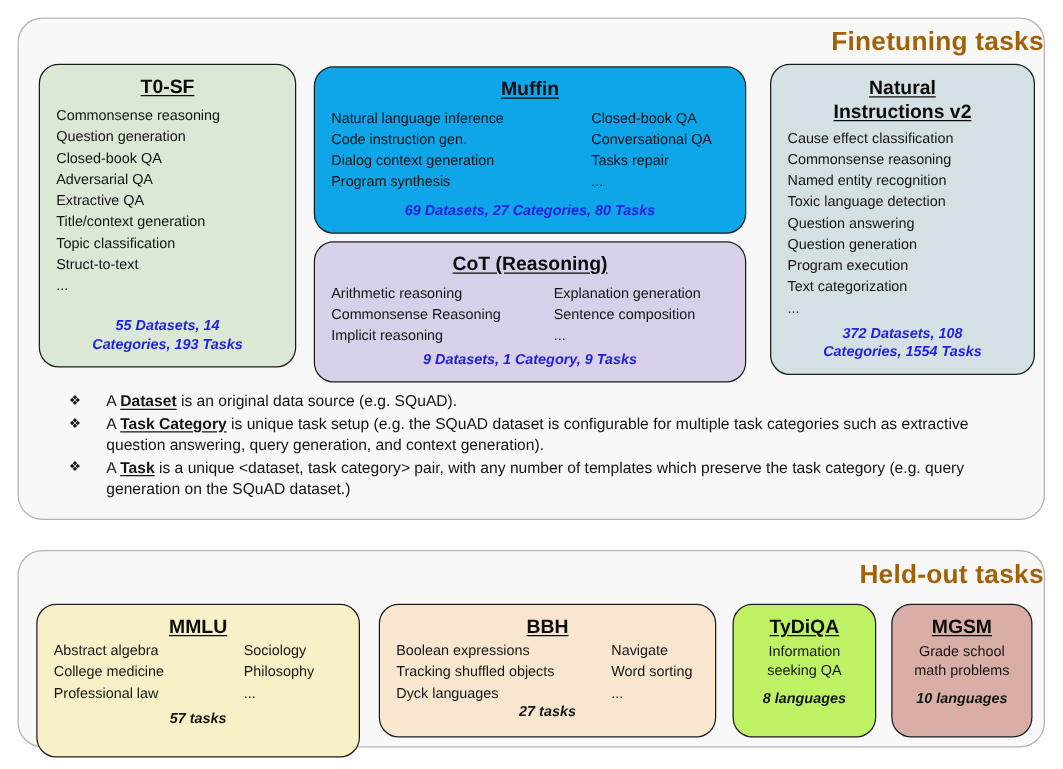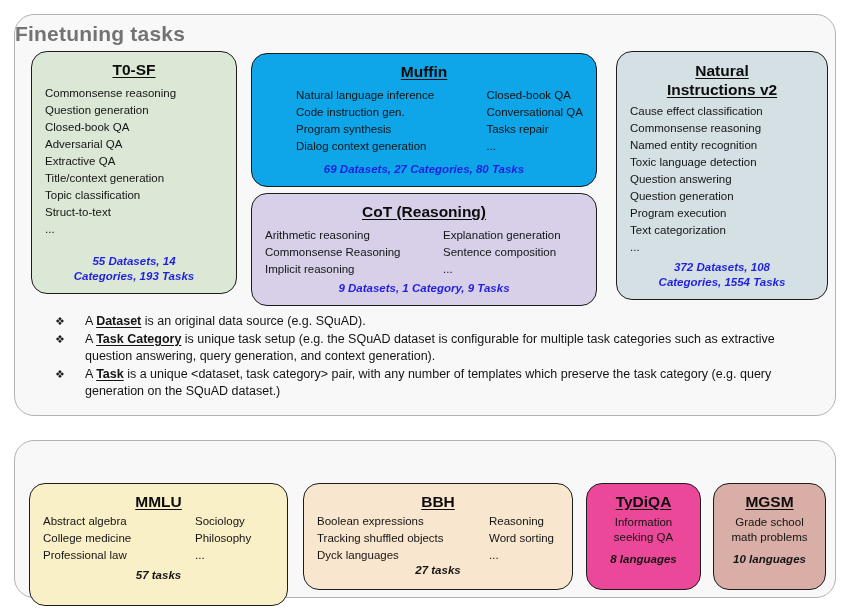--- a/index.html
+++ b/index.html
@@ -14,26 +14,26 @@
   }
   .outer-panel {
     position: absolute;
     background: #f8f8f8;
     border: 1.5px solid #b3b3b3;
     border-radius: 20px;
   }
   #finetuning-panel { left: 14px; top: 14px; width: 822px; height: 402px; }
   #heldout-panel   { left: 14px; top: 440px; width: 822px; height: 158px; }
   .outer-title {
-    text-align: left;
+    text-align: right;
     font-size: 21px;
     font-weight: bold;
     letter-spacing: 0.2px;
     margin-top: 7px;
-    color: #737373;
+    color: #a16207;
   }
   .task-box {
     position: absolute;
     border: 1.6px solid #1c1c1c;
     border-radius: 16px;
     display: flex;
     flex-direction: column;
   }
   .box-title {
     text-align: center;
@@ -96,21 +96,21 @@
     font-size: 11px;
     line-height: 17.5px;
     margin-right: 14px;
     margin-left: 8px;
     color: #1c1c1c;
   }
   .note-term { font-weight: bold; text-decoration: underline; text-underline-offset: 1.5px; }
   
   #mmlu-box   { left: 14px;  top: 42px; width: 259px; height: 123px; background: #faf0c8; }
   #bbh-box    { left: 288px; top: 42px; width: 270px; height: 107px; background: #f9e6ce; }
-  #tydiqa-box { left: 571px; top: 42px; width: 115px; height: 107px; background: #ec4899; }
+  #tydiqa-box { left: 571px; top: 42px; width: 115px; height: 107px; background: #bef264; }
   #mgsm-box   { left: 698px; top: 42px; width: 113px; height: 107px; background: #d9aea6; }
   .small-box-body {
     text-align: center;
     font-size: 11.5px;
     line-height: 15px;
     padding: 2px 10px 0 10px;
     color: #141414;
   }
   .small-title { margin-bottom: 2px; }
   .col { display: flex; flex-direction: column; }
@@ -135,25 +135,25 @@
         <div class="task-item">Topic classification</div>
         <div class="task-item">Struct-to-text</div>
         <div class="task-item">...</div>
       </div>
       <div class="stats">55 Datasets, 14 Categories, 193 Tasks</div>
     </div>
 
     <div class="task-box" id="muffin-box">
       <div class="box-title">Muffin</div>
       <div class="two-col">
-        <div class="col" style="width:208px;margin-left:31px;">
+        <div class="col" style="width:208px;">
           <div class="task-item">Natural language inference</div>
           <div class="task-item">Code instruction gen.</div>
+          <div class="task-item">Dialog context generation</div>
           <div class="task-item">Program synthesis</div>
-          <div class="task-item">Dialog context generation</div>
         </div>
         <div class="col">
           <div class="task-item">Closed-book QA</div>
           <div class="task-item">Conversational QA</div>
           <div class="task-item">Tasks repair</div>
           <div class="task-item">...</div>
         </div>
       </div>
       <div class="stats">69 Datasets, 27 Categories, 80 Tasks</div>
     </div>
@@ -201,20 +201,21 @@
         <span><span>A </span><span class="note-term">Task Category</span><span> is unique task setup (e.g. the SQuAD dataset is configurable for multiple task categories such as extractive question answering, query generation, and context generation).</span></span>
       </div>
       <div class="note">
         <span class="note-bullet">❖</span>
         <span><span>A </span><span class="note-term">Task</span><span> is a unique &lt;dataset, task category&gt; pair, with any number of templates which preserve the task category (e.g. query generation on the SQuAD dataset.)</span></span>
       </div>
     </div>
   </div>
 
   <div class="outer-panel" id="heldout-panel">
+    <div class="outer-title">Held-out tasks</div>
 
     <div class="task-box" id="mmlu-box">
       <div class="box-title small-title">MMLU</div>
       <div class="two-col">
         <div class="col" style="width:152px;">
           <div class="task-item">Abstract algebra</div>
           <div class="task-item">College medicine</div>
           <div class="task-item">Professional law</div>
         </div>
         <div class="col">
@@ -228,21 +229,21 @@
 
     <div class="task-box" id="bbh-box">
       <div class="box-title small-title">BBH</div>
       <div class="two-col">
         <div class="col" style="width:172px;">
           <div class="task-item">Boolean expressions</div>
           <div class="task-item">Tracking shuffled objects</div>
           <div class="task-item">Dyck languages</div>
         </div>
         <div class="col">
-          <div class="task-item">Reasoning</div>
+          <div class="task-item">Navigate</div>
           <div class="task-item">Word sorting</div>
           <div class="task-item">...</div>
         </div>
       </div>
       <div class="stats-black">27 tasks</div>
     </div>
 
     <div class="task-box" id="tydiqa-box">
       <div class="box-title small-title">TyDiQA</div>
       <div class="small-box-body">Information seeking QA</div>

